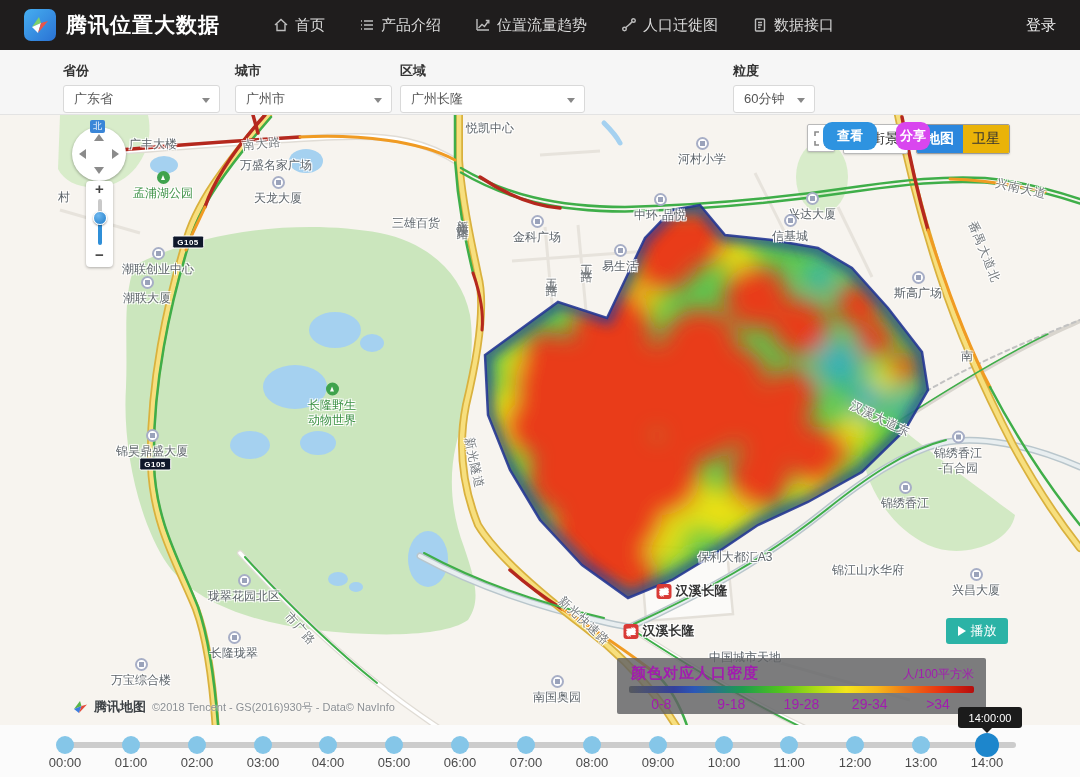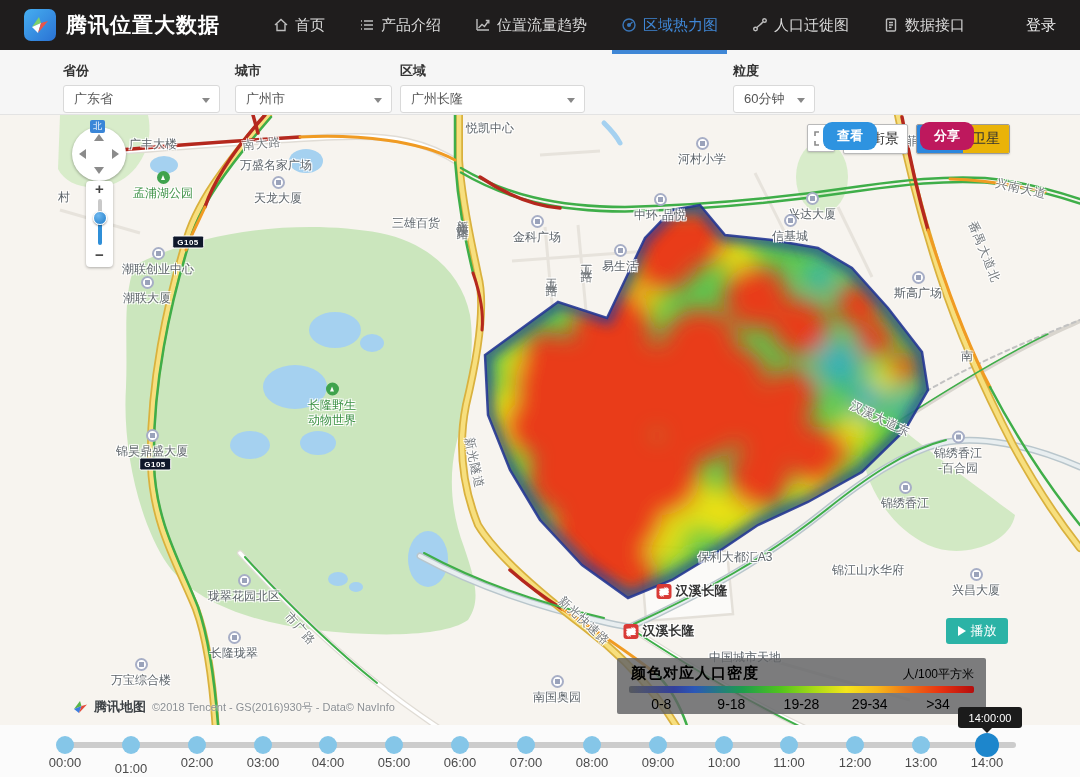--- a/index.html
+++ b/index.html
@@ -59,21 +59,21 @@
   .mapbtns { position:absolute; top:9px; right:70px; display:flex; align-items:flex-start; gap:8px; z-index:5; }
   .fsbtn { width:28px; height:28px; background:#fff; border:1px solid #b9b9b9; border-radius:2px; display:flex; align-items:center; justify-content:center; cursor:pointer; box-shadow:0 1px 2px rgba(0,0,0,.15); }
   .svbtn { height:30px; background:#fff; border:1px solid #b9b9b9; border-radius:2px; display:flex; align-items:center; padding:0 8px; gap:5px; font-size:14px; color:#333; cursor:pointer; box-shadow:0 1px 2px rgba(0,0,0,.15); }
   .svball { width:14px; height:14px; border-radius:50%; background:radial-gradient(circle at 35% 30%,#9fd4f7,#2e77c8); position:relative; }
   .svball:after { content:""; position:absolute; left:2px; bottom:-4px; width:10px; height:4px; border-radius:50%; background:#e8920e; }
   .toggle { display:flex; border:1px solid #9b9b9b; border-radius:2px; overflow:hidden; box-shadow:0 1px 2px rgba(0,0,0,.15); }
   .tgl { height:28px; padding:0 9px; font-size:14px; display:flex; align-items:center; cursor:pointer; background:#eab308; color:#333; }
   .tgl.active { background:#2c87dd; color:#fff; font-weight:bold; }
 
   
-  .legend { position:absolute; left:617px; top:543px; width:369px; height:56px; background:rgba(96,98,100,.82); border-radius:2px; z-index:6; color:#000000; }
+  .legend { position:absolute; left:617px; top:543px; width:369px; height:56px; background:rgba(96,98,100,.82); border-radius:2px; z-index:6; color:#a21caf; }
   .legend .ttl { position:absolute; left:14px; top:6px; font-size:15px; font-weight:bold; letter-spacing:1px; }
   .legend .unit { position:absolute; right:12px; top:8px; font-size:12px; }
   .legend .bar { position:absolute; left:12px; right:12px; top:28px; height:7px; border-radius:2px;
      background:linear-gradient(90deg,#56595e 0%,#33409c 13%,#2b57b8 19%,#1e9e4c 33%,#52c41d 44%,#aadb15 54%,#f5e61b 63%,#f6b81c 72%,#f07916 80%,#e93412 90%,#b50d0d 100%); }
   .legend .bin { position:absolute; top:38px; transform:translateX(-50%); font-size:14px; }
   .bin:nth-of-type(1){left:12%} .bin:nth-of-type(2){left:31%} .bin:nth-of-type(3){left:50%} .bin:nth-of-type(4){left:68.5%} .bin:nth-of-type(5){left:87%}
 
   .playbtn { position:absolute; left:946px; top:503px; width:62px; height:26px; background:#2bb3a6; border-radius:3px; color:#fff; font-size:13px; display:flex; align-items:center; justify-content:center; gap:5px; cursor:pointer; z-index:6; border:none; }
   .playbtn .tri { width:0; height:0; border-top:5px solid transparent; border-bottom:5px solid transparent; border-left:8px solid #fff; }
 
@@ -118,28 +118,20 @@
       <span>产品介绍</span>
     </div>
     <div class="nav-item">
       <svg width="16" height="16" viewBox="0 0 16 16" fill="none" stroke="#d9d9d9" stroke-width="1.4">
           <path d="M2 13 H14 M2 13 V2"></path>
           <path d="M3.5 11 L7 7.5 L9.5 9.5 L13.5 4"></path>
           <path d="M10.8 3.5 H13.8 V6.5"></path>
         </svg>
       <span>位置流量趋势</span>
     </div>
-    <div class="nav-item active">
-      <svg width="16" height="16" viewBox="0 0 16 16" fill="none" stroke="#3f87d6" stroke-width="1.4">
-          <circle cx="8" cy="8" r="6"></circle>
-          <path d="M8 8 L11.5 5"></path>
-          <circle cx="8" cy="8" r="1.3" fill="#3f87d6"></circle>
-        </svg>
-      <span>区域热力图</span>
-    </div>
     <div class="nav-item">
       <svg width="16" height="16" viewBox="0 0 16 16" fill="none" stroke="#d9d9d9" stroke-width="1.4">
           <circle cx="3.5" cy="12" r="1.8"></circle>
           <circle cx="12.5" cy="3.5" r="1.8"></circle>
           <path d="M5 10.5 C7 8.5 9 7.5 10.8 5"></path>
         </svg>
       <span>人口迁徙图</span>
     </div>
     <div class="nav-item">
       <svg width="16" height="16" viewBox="0 0 16 16" fill="none" stroke="#d9d9d9" stroke-width="1.4">
@@ -175,21 +167,21 @@
       </div>
   </div>
   <div class="fgroup" style="left:733px;top:12px;width:82px;">
     <div class="flabel">粒度</div>
     <div class="fbox">
         <span>60分钟</span>
         <i class="caret"></i>
       </div>
   </div>
   <button class="fbtn" style="left:823px;width:54px;background:#2e93e0;">查看</button>
-  <button class="fbtn" style="left:920px;width:54px;background:#be185d;">分享</button>
+  <button class="fbtn" style="left:896px;width:34px;background:#d946ef;">分享</button>
 </div>
 
 <div class="map">
   <svg class="base" width="1080" height="610" viewBox="0 0 1080 610">
     <defs>
       <filter id="b10" x="-40%" y="-40%" width="180%" height="180%">
           <feGaussianBlur stdDeviation="11"></feGaussianBlur>
         </filter>
       <filter id="b6" x="-40%" y="-40%" width="180%" height="180%">
           <feGaussianBlur stdDeviation="6"></feGaussianBlur>
@@ -454,21 +446,21 @@
     <span class="copy">©2018 Tencent - GS(2016)930号 - Data© NavInfo</span>
   </div>
 </div>
 
 <div class="timeline">
   <div class="track"></div>
   <div id="tl">
       <div class="tdot" style="left: 65px;"></div>
       <div class="tlab" style="left: 65px;">00:00</div>
       <div class="tdot" style="left: 131px;"></div>
-      <div class="tlab" style="left: 131px; margin-top: 6px;">01:00</div>
+      <div class="tlab" style="left: 131px;">01:00</div>
       <div class="tdot" style="left: 197px;"></div>
       <div class="tlab" style="left: 197px;">02:00</div>
       <div class="tdot" style="left: 263px;"></div>
       <div class="tlab" style="left: 263px;">03:00</div>
       <div class="tdot" style="left: 328px;"></div>
       <div class="tlab" style="left: 328px;">04:00</div>
       <div class="tdot" style="left: 394px;"></div>
       <div class="tlab" style="left: 394px;">05:00</div>
       <div class="tdot" style="left: 460px;"></div>
       <div class="tlab" style="left: 460px;">06:00</div>

